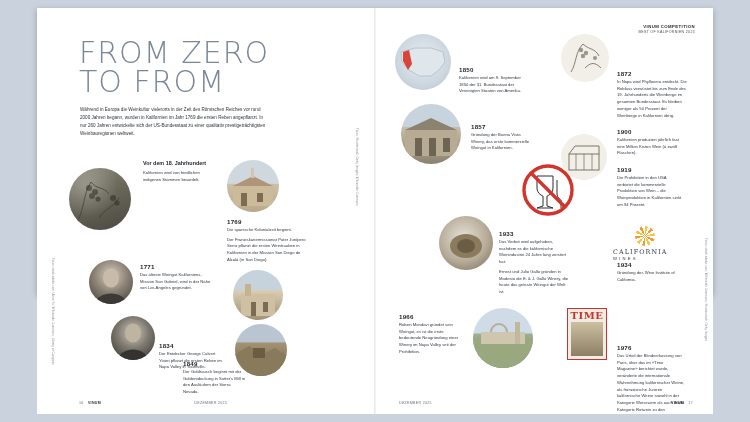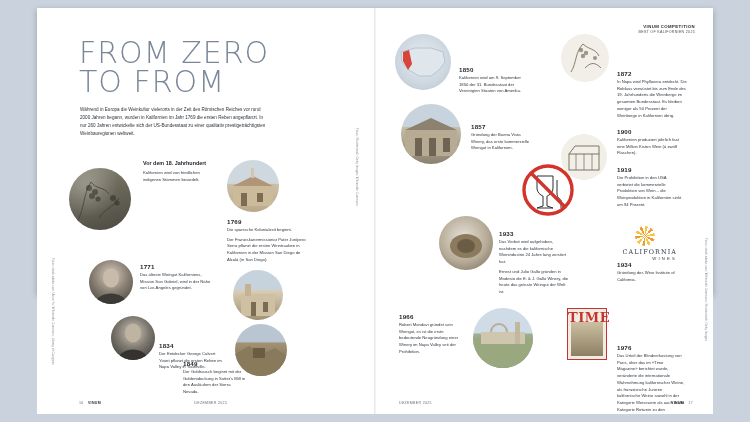--- a/index.html
+++ b/index.html
@@ -155,36 +155,36 @@
   .comp-head .t2 { font-size: 3.6px; letter-spacing:.3px; color:#4b5259; margin-top:1px; }
 
   
   .footer {
     position:absolute; bottom: 9px;
     font-size: 3.6px; color: #6c737a; letter-spacing:.3px;
   }
   .footer .bold { font-weight: bold; color:#2c3237; }
 
   
-  .calwines { position:absolute; text-align:right; }
+  .calwines { position:absolute; text-align:left; }
   .calwines .sun { width:20px;height:20px;margin:0 auto; border-radius:50%;
     background: conic-gradient(#f6c343 0deg 18deg, #ffffff 18deg 36deg, #f29a2e 36deg 54deg, #ffffff 54deg 72deg, #f6c343 72deg 90deg, #ffffff 90deg 108deg, #f29a2e 108deg 126deg, #ffffff 126deg 144deg, #f6c343 144deg 162deg, #ffffff 162deg 180deg, #f29a2e 180deg 198deg, #ffffff 198deg 216deg, #f6c343 216deg 234deg, #ffffff 234deg 252deg, #f29a2e 252deg 270deg, #ffffff 270deg 288deg, #f6c343 288deg 306deg, #ffffff 306deg 324deg, #f29a2e 324deg 342deg, #ffffff 342deg 360deg);
   }
   .calwines .n1 { font-size:6.4px; letter-spacing:1.1px; color:#2f3a46; margin-top:2px; font-family:"DejaVu Serif", serif;}
   .calwines .n2 { font-size:4.2px; letter-spacing:2.2px; color:#2f3a46; }
 
   
   .timecover {
     position:absolute;
     background: #efece4;
     border: 1.6px solid #c8332b;
   }
   .timecover .tt {
     color:#c8332b; font-family:"DejaVu Serif", serif; font-weight:bold;
-    font-size: 13px; text-align:center; letter-spacing:.5px; line-height:1;
+    font-size: 10px; text-align:center; letter-spacing:.5px; line-height:1;
     padding-top:2px;
   }
   .timecover .img {
     position:absolute; left:3px; right:3px; top:13px; bottom:3px;
     background: linear-gradient(to bottom, #cdbfa2, #8d7f63);
   }
 </style>
 </head>
 <body>
 

